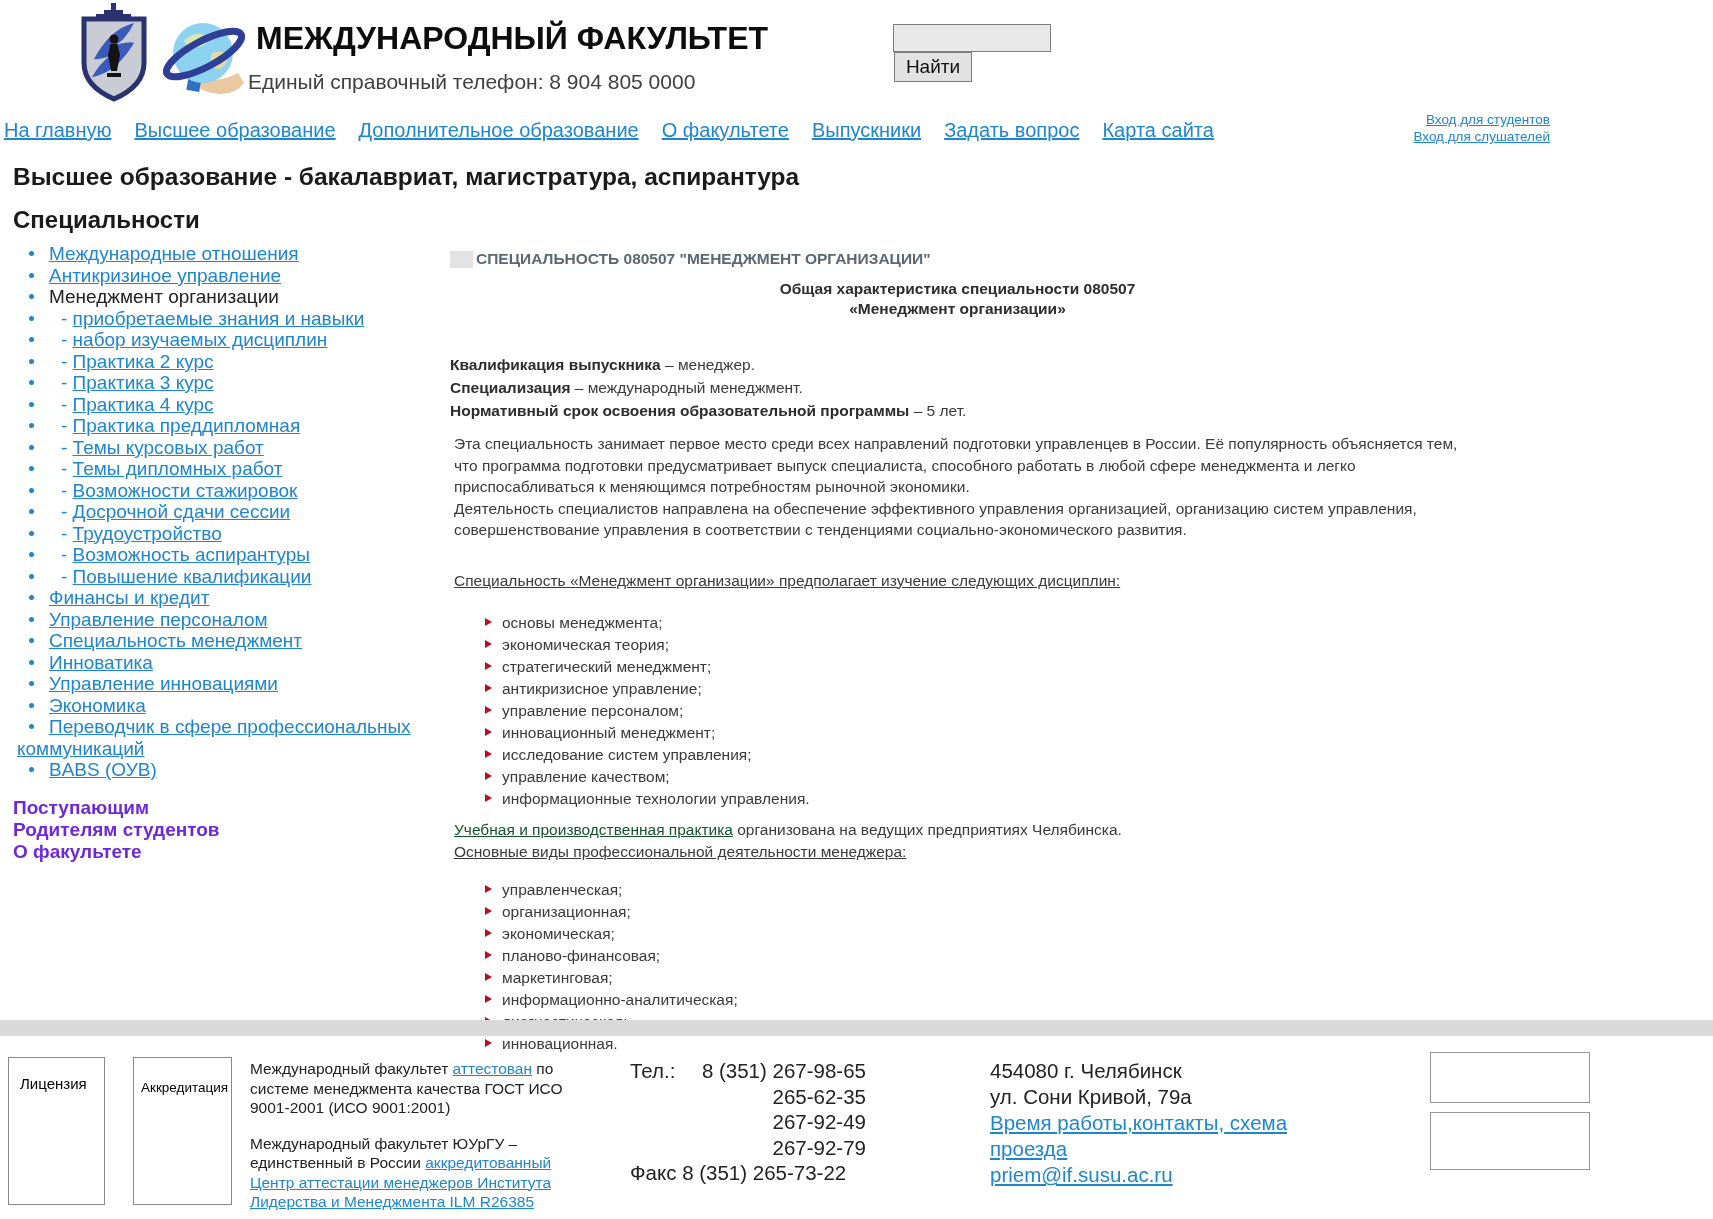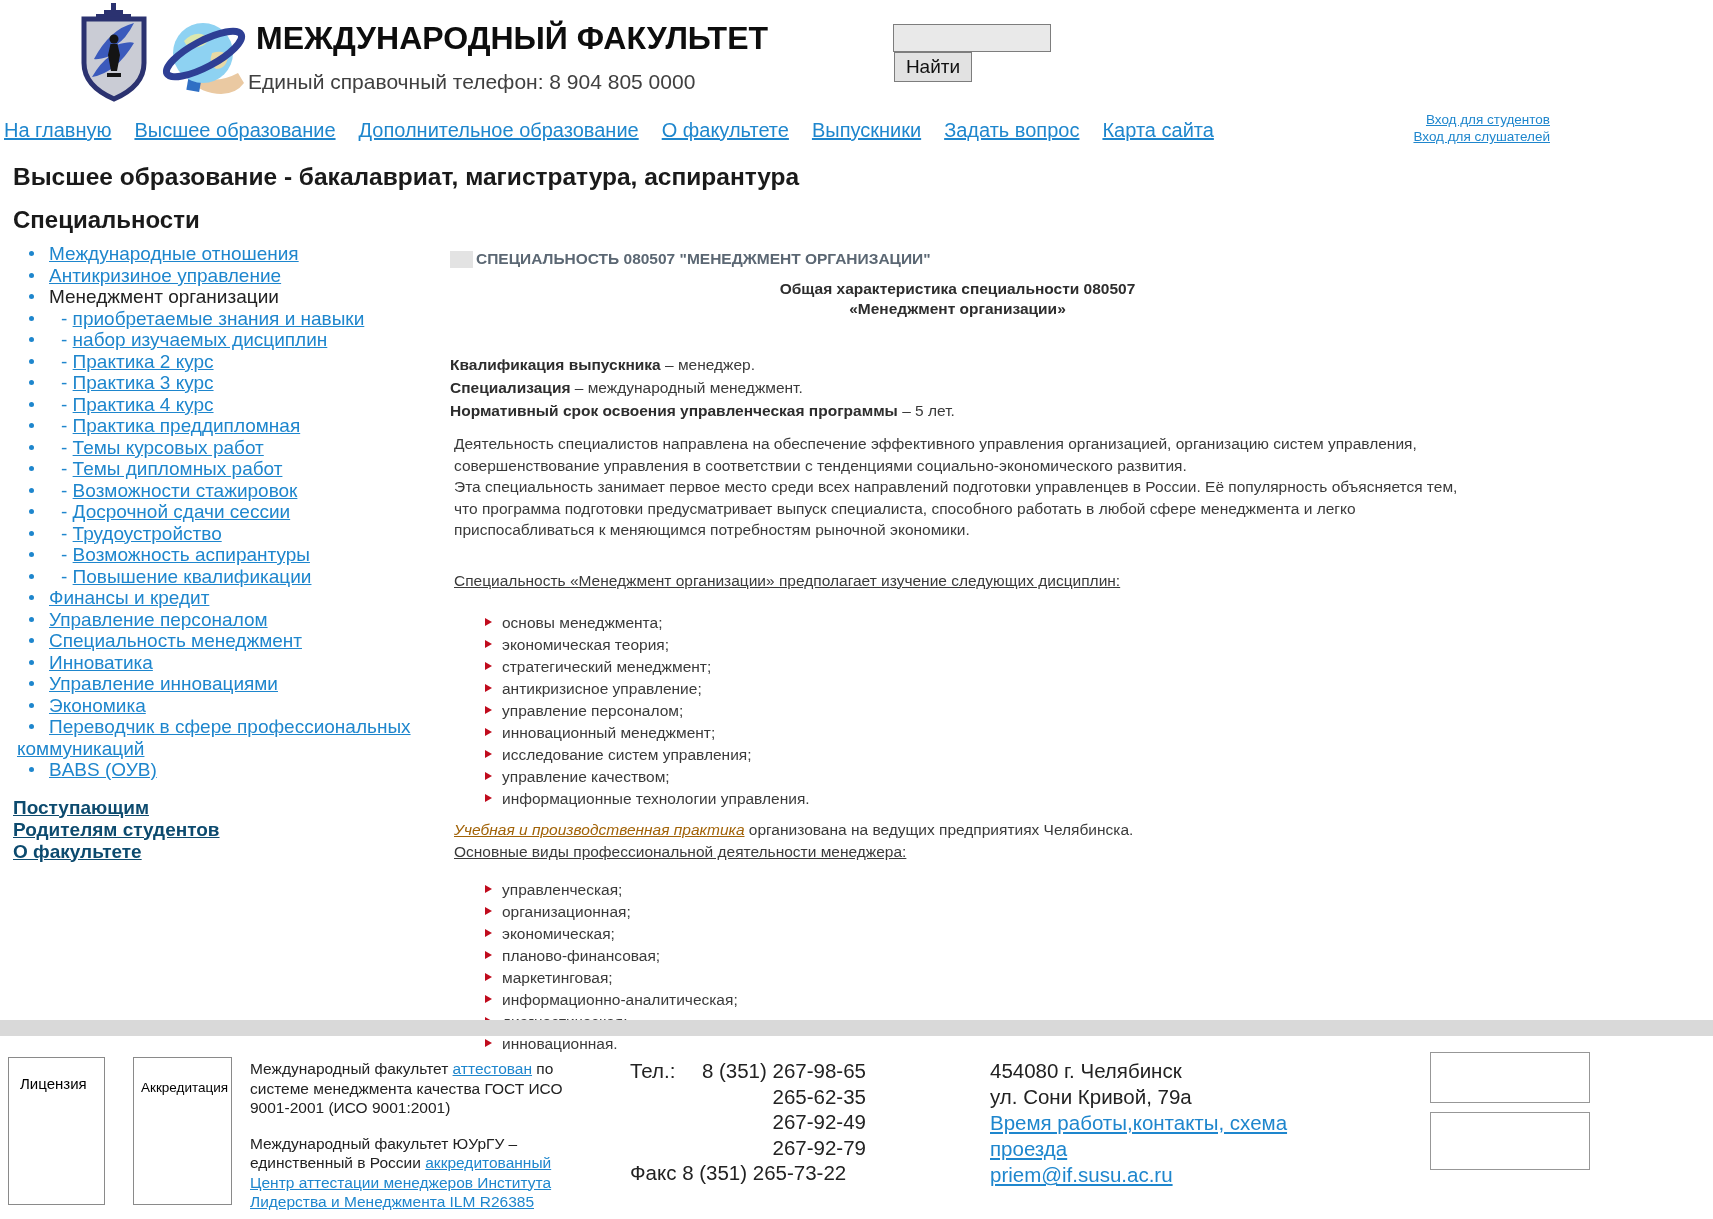--- a/index.html
+++ b/index.html
@@ -28,37 +28,37 @@
   .sidebar{position:absolute;left:13px;top:206px;width:408px;}
   .sidebar h2{margin:0 0 9px 0;font-size:24px;color:#1a1a1a;}
   .spec-list{list-style:none;margin:4px;padding:0;font-size:19px;line-height:21.5px;}
   .spec-list li{position:relative;text-indent:32px;}
   .spec-list li.sub{text-indent:44px;}
   .spec-list .bullet{position:absolute;left:12px;top:8px;width:5px;height:5px;border-radius:50%;background:#1e86cd;text-indent:0;}
   .spec-list .side-link{color:#1e86cd;text-decoration:underline;}
   .spec-list li.plain .side-link{color:#222;text-decoration:none;cursor:default;}
   .spec-list .dash{color:#1e86cd;text-decoration:none;}
   .side-links{margin-top:16px;font-size:19px;font-weight:bold;line-height:22px;}
-  .side-links a{display:block;color:#0c4a6e;text-decoration:underline;}
+  .side-links a{display:block;color:#6d28d9;}
 
   
   .main{position:absolute;left:450px;top:245px;width:1015px;font-size:15.5px;color:#3a3a3a;}
   .spec-header{display:flex;align-items:center;margin-top:5px;font-weight:bold;color:#5b6773;}
   .spec-header .lead{width:23px;height:17px;background:#e3e3e3;margin-right:3px;flex:none;}
   .subtitle{text-align:center;font-weight:bold;color:#2d2d2d;margin-top:11px;line-height:20px;}
   .facts{margin-top:34px;line-height:23px;color:#3a3a3a;}
   .facts .flabel{font-weight:bold;color:#2d2d2d;}
   .paras{margin-top:11px;line-height:21.5px;}
   .paras p{margin:0;padding-left:4px;}
   .list-heading{margin-top:31px;text-decoration:underline;padding-left:4px;}
   ul.arrows{list-style:none;margin:22px 0 0 0;padding:0;line-height:22px;}
   ul.arrows li{position:relative;padding-left:52px;}
   .arrow{position:absolute;left:35px;top:6px;width:0;height:0;border-left:7px solid #c00b1d;border-top:4px solid transparent;border-bottom:4px solid transparent;}
   .practice-block{margin-top:9px;line-height:22px;padding-left:4px;}
-  .u-dark{text-decoration:underline;color:#a16207;font-style:italic;}
+  .u-dark{text-decoration:underline;color:#14532d;}
   .activities-heading{text-decoration:underline;}
   ul.arrows.second{margin-top:16px;}
 
   
   .band{position:absolute;left:0;top:1020px;width:1713px;height:16px;background:#d9d9d9;}
   .doc-box{position:absolute;border:1px solid #8a8a8a;background:#fff;box-sizing:border-box;color:#000000;}
   .license-box{left:8px;top:1057px;width:97px;height:148px;font-size:15px;padding:17px 0 0 11px;}
   .accred-box{left:133px;top:1057px;width:99px;height:148px;font-size:13.5px;padding:22px 0 0 7px;}
   .cert-text{position:absolute;left:250px;top:1059px;width:318px;font-size:15.5px;line-height:19.5px;color:#222;}
   .cert-text p{margin:0 0 16px 0;}
@@ -240,25 +240,25 @@
     <div class="subtitle">
       <div>Общая характеристика специальности 080507</div>
       <div>«Менеджмент организации»</div>
     </div>
     <div class="facts">
 
         <div><span class="flabel">Квалификация выпускника</span><span> – менеджер.</span></div>
 
         <div><span class="flabel">Специализация</span><span> – международный менеджмент.</span></div>
 
-        <div><span class="flabel">Нормативный срок освоения управленческая программы</span><span> – 5 лет.</span></div>
+        <div><span class="flabel">Нормативный срок освоения образовательной программы</span><span> – 5 лет.</span></div>
       </div>
     <div class="paras">
+      <p>Эта специальность занимает первое место среди всех направлений подготовки управленцев в России. Её популярность объясняется тем, что программа подготовки предусматривает выпуск специалиста, способного работать в любой сфере менеджмента и легко приспосабливаться к меняющимся потребностям рыночной экономики.</p>
       <p>Деятельность специалистов направлена на обеспечение эффективного управления организацией, организацию систем управления, совершенствование управления в соответствии с тенденциями социально-экономического развития.</p>
-      <p>Эта специальность занимает первое место среди всех направлений подготовки управленцев в России. Её популярность объясняется тем, что программа подготовки предусматривает выпуск специалиста, способного работать в любой сфере менеджмента и легко приспосабливаться к меняющимся потребностям рыночной экономики.</p>
     </div>
     <div class="list-heading">Специальность «Менеджмент организации» предполагает изучение следующих дисциплин:</div>
     <ul class="arrows">
 
         <li><span class="arrow"></span><span>основы менеджмента;</span></li>
 
         <li><span class="arrow"></span><span>экономическая теория;</span></li>
 
         <li><span class="arrow"></span><span>стратегический менеджмент;</span></li>
 

